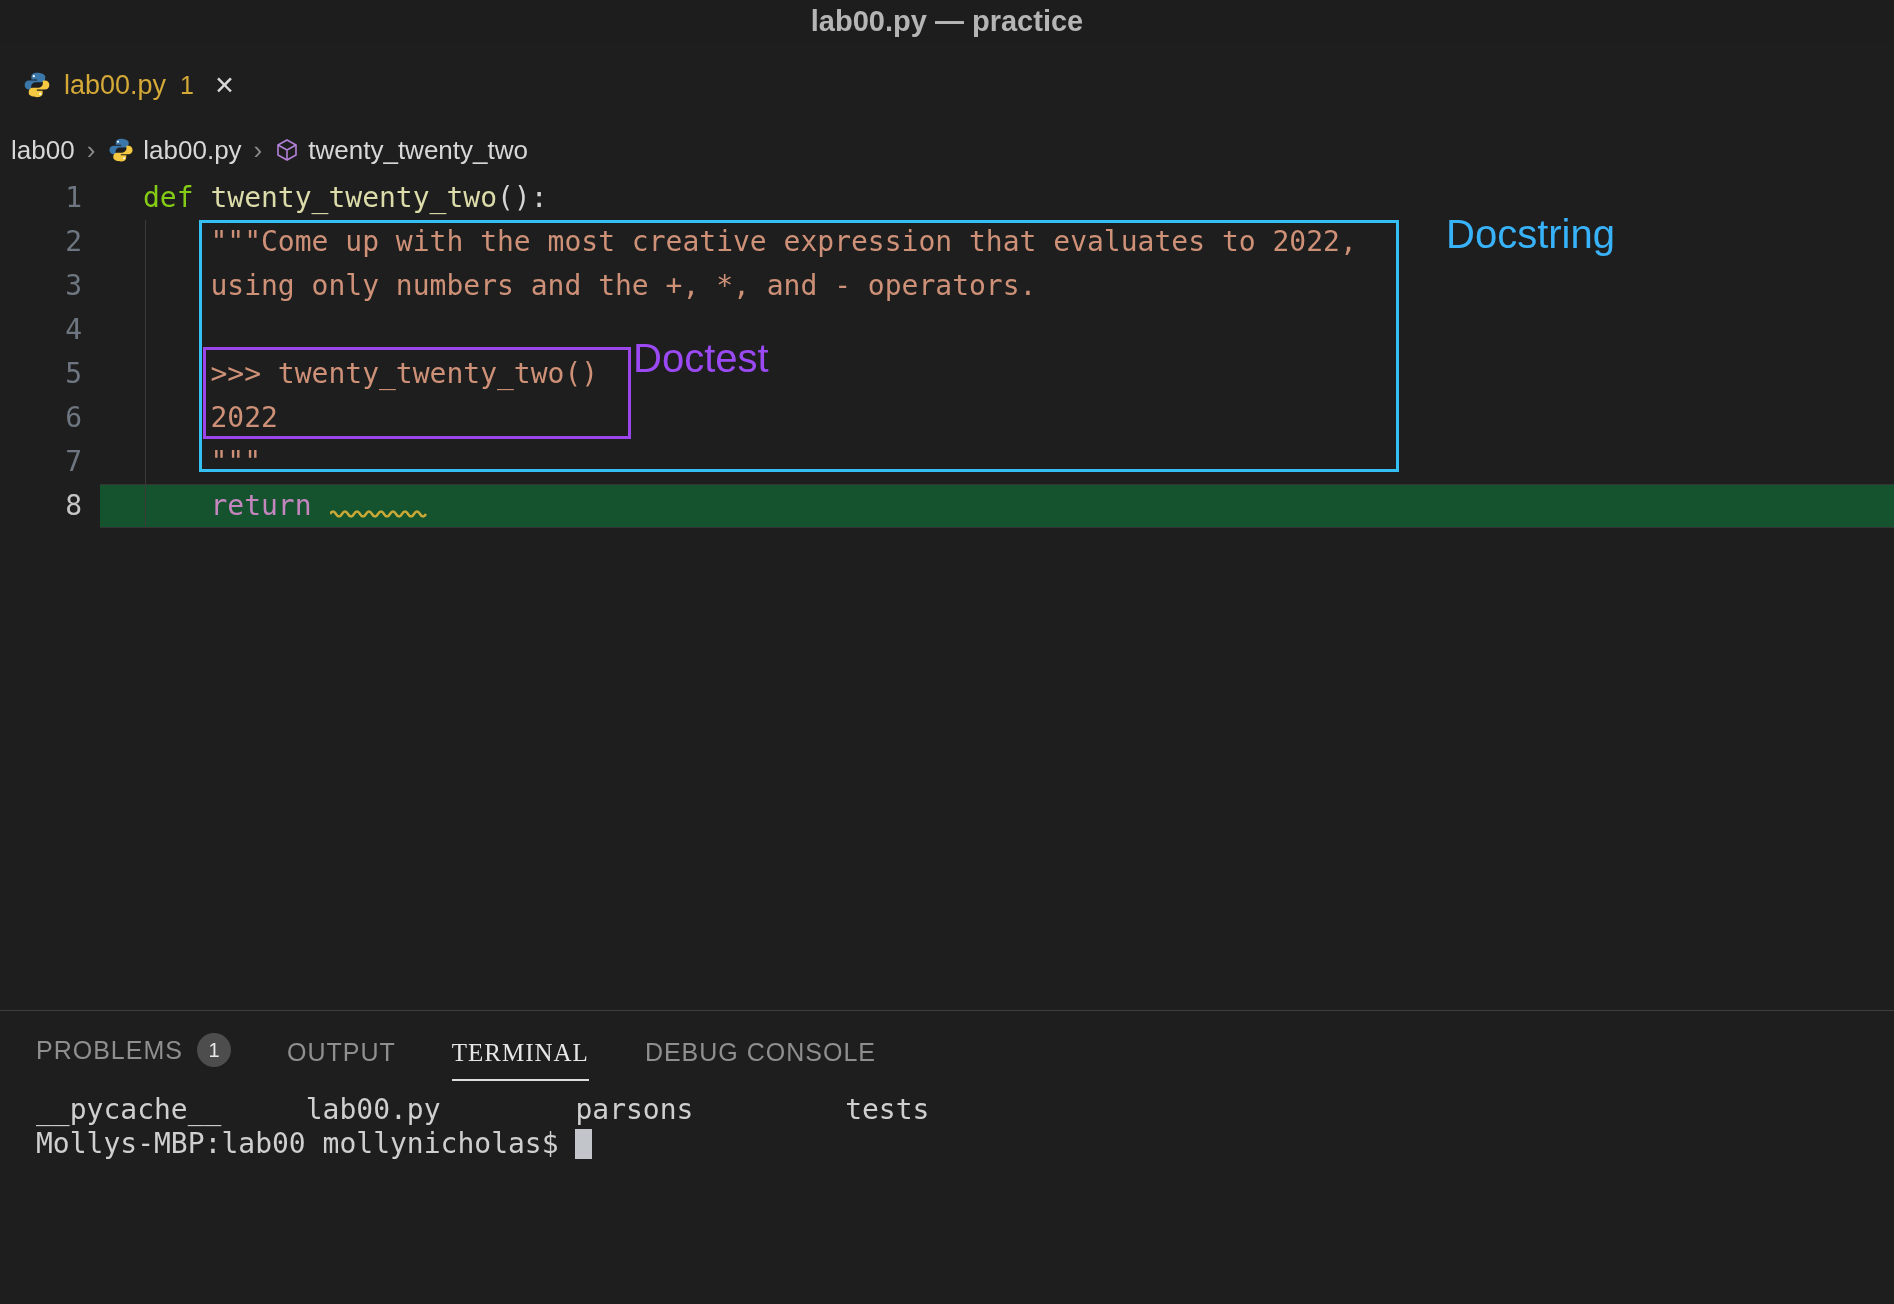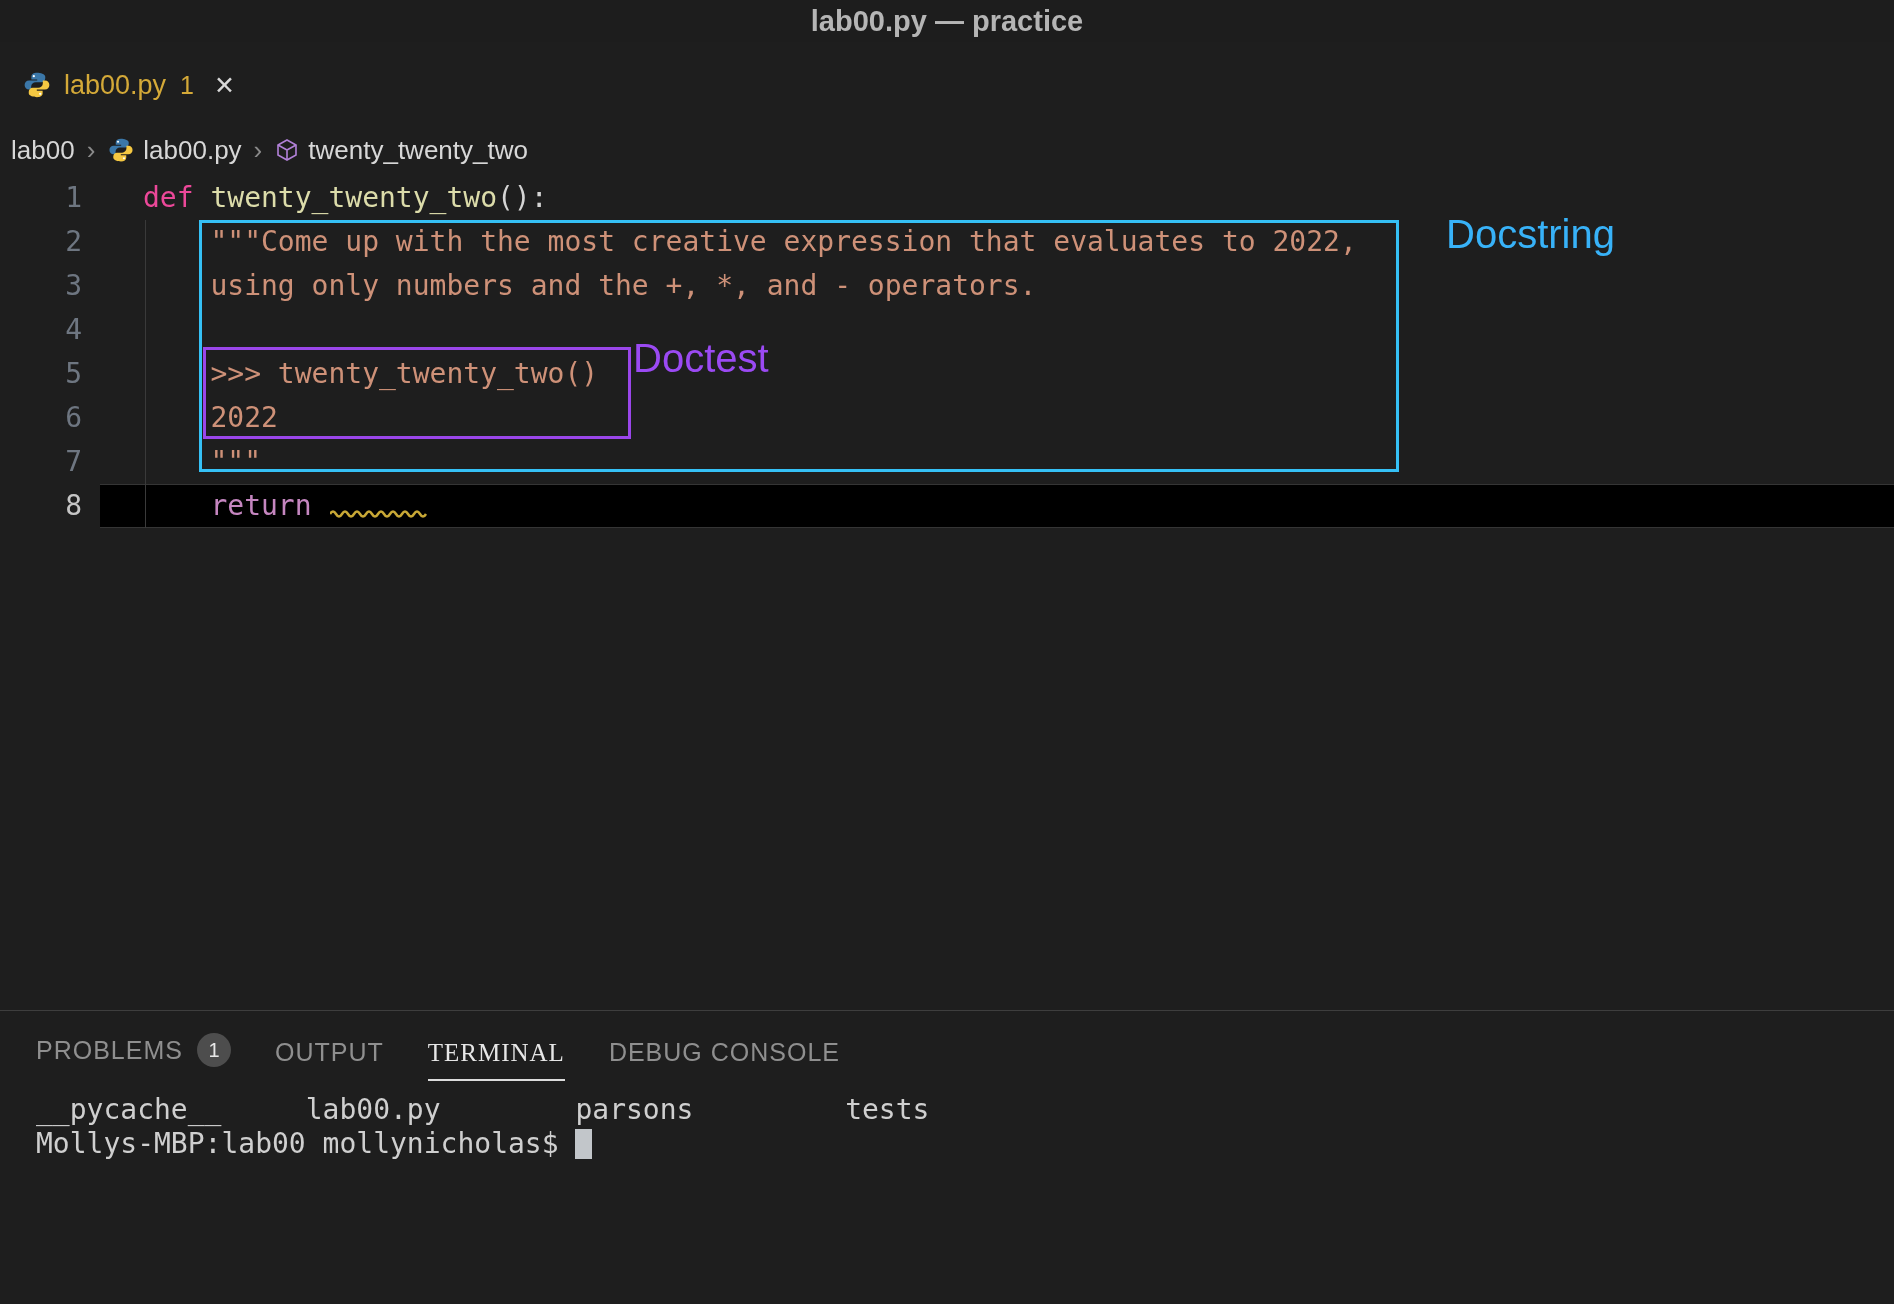--- a/index.html
+++ b/index.html
@@ -24,43 +24,43 @@
   .crumb .icon{display:flex;align-items:center;margin-right:8px;}
   .crumb-sep{color:#8a8a8a;font-size:26px;margin:0 12px;}
 
   
   .editor{height:834px;position:relative;padding-top:4px;
           font-family:"DejaVu Sans Mono","Liberation Mono",monospace;font-size:28px;}
   .line{display:flex;height:44px;line-height:44px;}
   .ln{width:100px;box-sizing:border-box;padding-right:18px;text-align:right;color:#6e7681;flex:0 0 auto;}
   .code{flex:1;white-space:pre;padding-left:43px;}
   .line.active .ln{color:#c6c6c6;}
-  .line.active .code{background:#000000;border-top:1px solid #353535;border-bottom:1px solid #353535;
+  .line.active .code{background:#14532d;border-top:1px solid #353535;border-bottom:1px solid #353535;
                      height:42px;line-height:42px;}
-  .tok-kw{color:#ec4899;}
+  .tok-kw{color:#84cc16;}
   .tok-fn{color:#dcdcaa;}
   .tok-pl{color:#d4d4d4;}
   .tok-str{color:#ce9178;}
   .tok-ret{color:#c586c0;}
   .squiggle{display:inline-block;vertical-align:-4px;margin-left:2px;}
 
   .indent-guide{position:absolute;left:145px;top:48px;width:1px;height:308px;background:#3a3a3a;}
 
   
   .box-docstring{position:absolute;left:199px;top:48px;width:1194px;height:246px;
                  border:3px solid #35c0f5;pointer-events:none;}
   .box-doctest{position:absolute;left:203px;top:175px;width:422px;height:86px;
                border:3px solid #9a46ea;pointer-events:none;}
   .ann-label{position:absolute;font-family:"Liberation Sans",sans-serif;font-size:40px;font-weight:400;}
   .label-docstring{left:1408px;top:40px;color:#38b2f8;margin-left:38px;}
   .label-doctest{left:633px;top:164px;color:#9b4af3;}
 
   
   .panel{height:298px;border-top:1px solid #3e3e3e;box-sizing:border-box;padding-left:36px;}
-  .panel-tabs{display:flex;align-items:flex-end;height:70px;gap:44px;text-align:center;}
+  .panel-tabs{display:flex;align-items:flex-end;height:70px;gap:56px;text-align:center;}
   .ptab{display:flex;align-items:center;font-size:25px;letter-spacing:1px;color:#8f8f8f;
         padding-bottom:12px;border-bottom:2px solid transparent;}
   .ptab.active{color:#e6e6e6;border-bottom-color:#dcdcdc;font-family:Liberation Serif, serif;}
   .pbadge{width:34px;height:34px;border-radius:50%;background:#4d4d4d;color:#e8e8e8;
           font-size:20px;letter-spacing:0;display:flex;align-items:center;justify-content:center;margin-left:14px;}
 
   .terminal{margin-top:12px;font-family:"DejaVu Sans Mono","Liberation Mono",monospace;
             font-size:28px;line-height:34px;color:#cfcfcf;}
   .tline{white-space:pre;height:34px;}
   .cursor{display:inline-block;width:17px;height:30px;background:#c2c6ca;vertical-align:-6px;}

